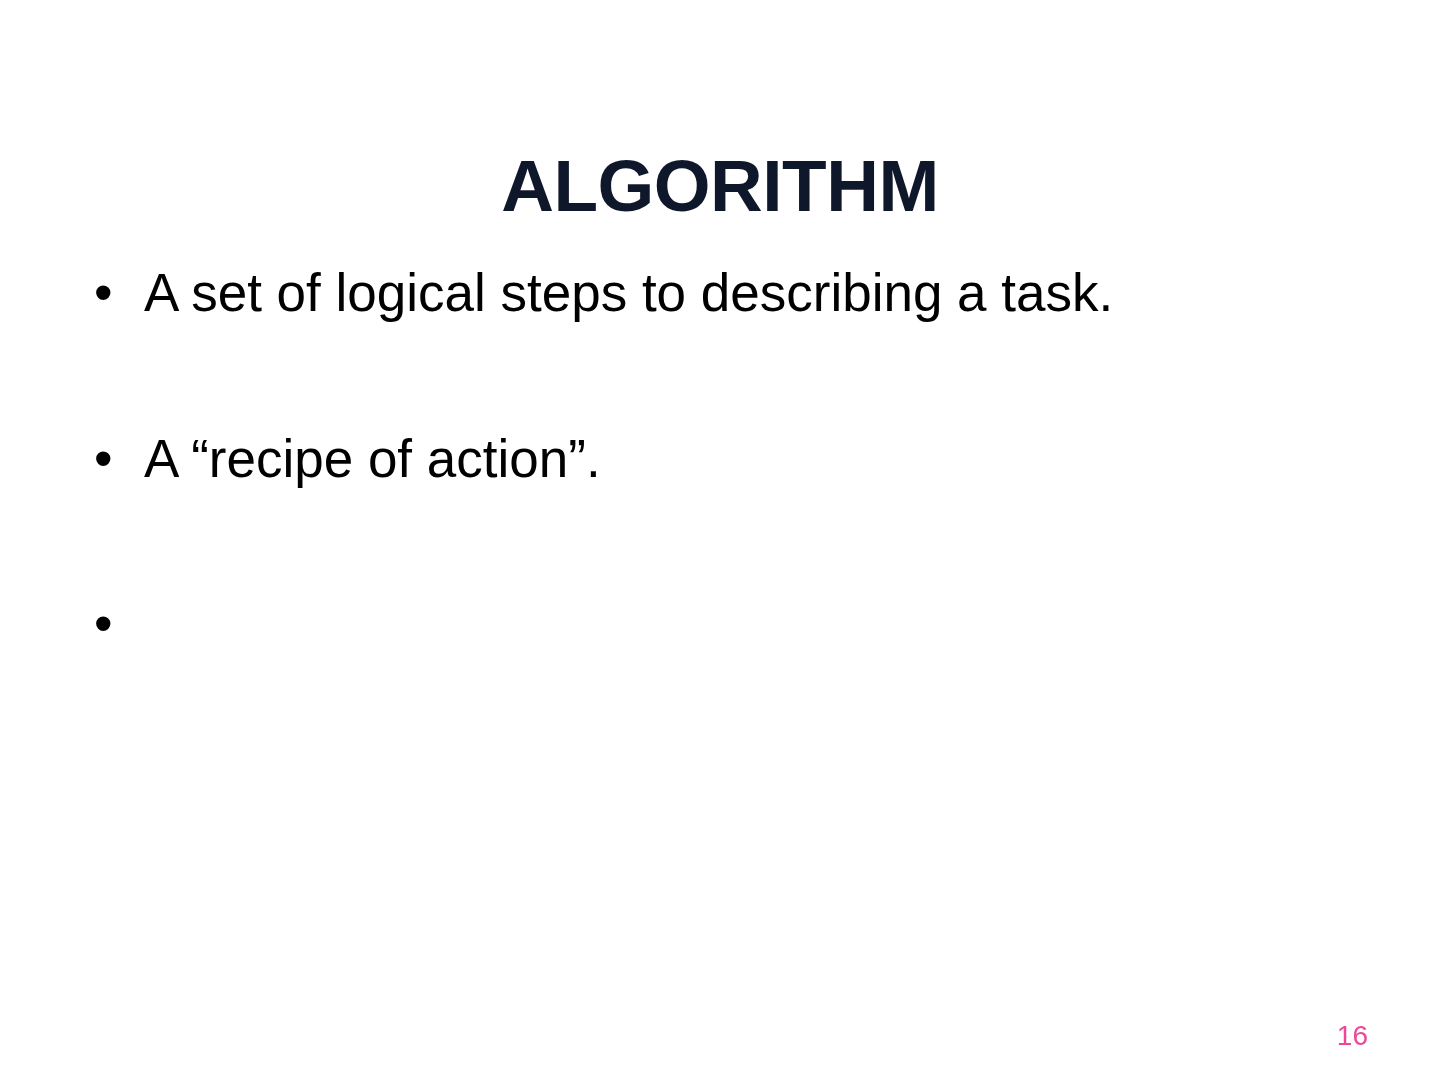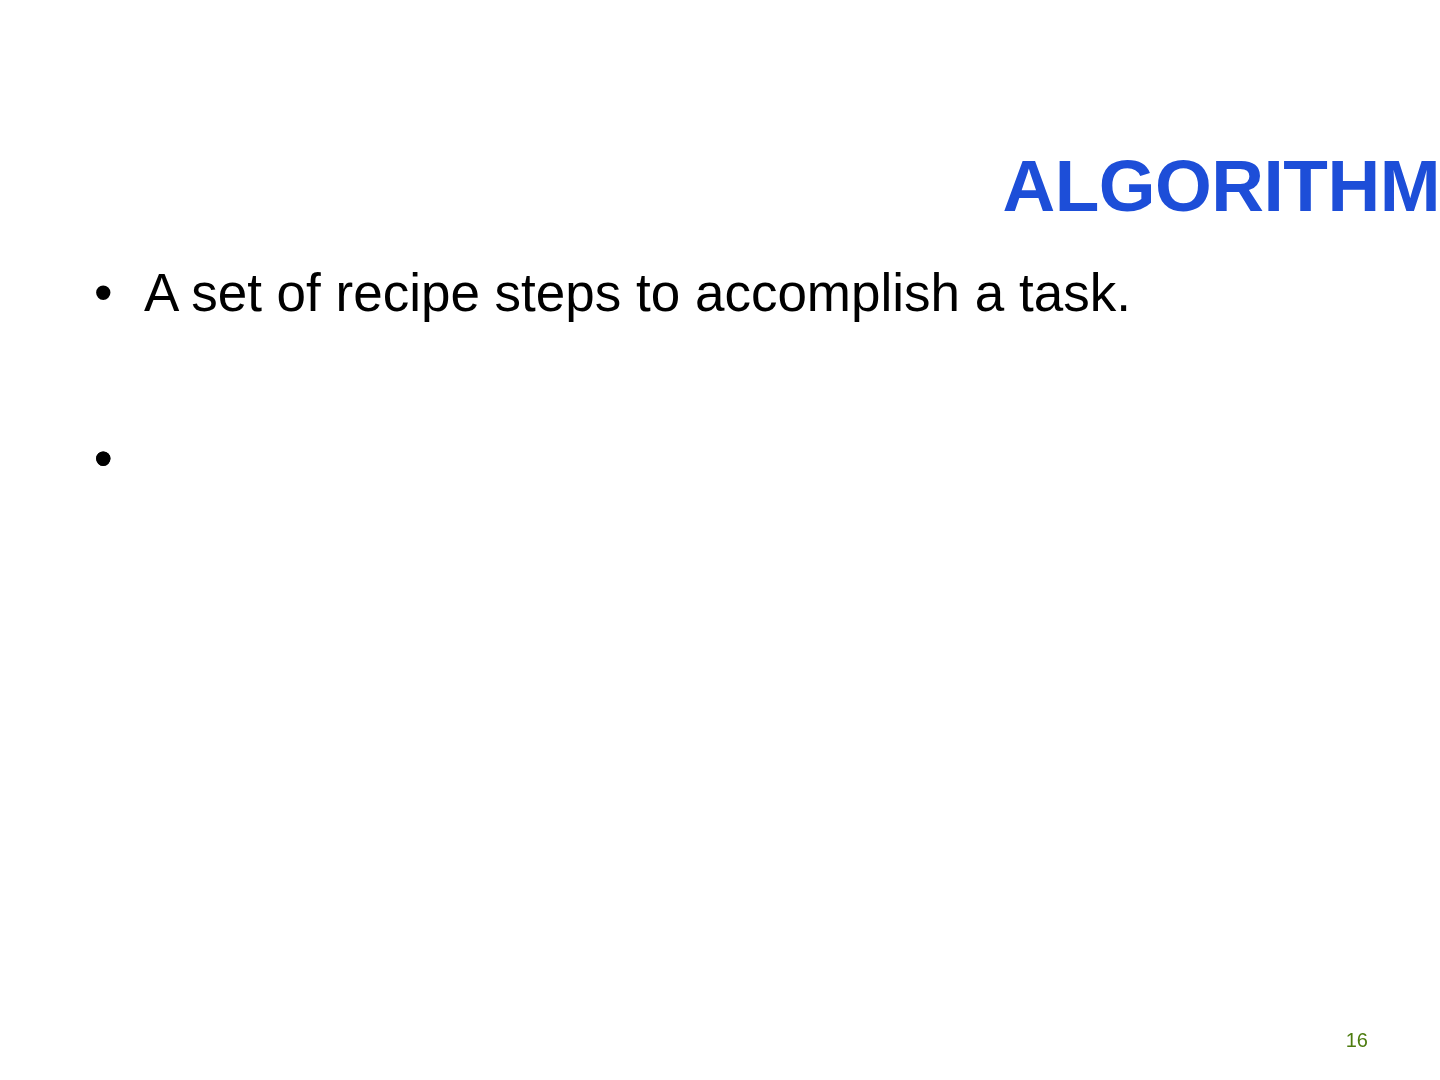--- a/index.html
+++ b/index.html
@@ -21,27 +21,27 @@
     overflow: hidden;
     box-sizing: border-box;
   }
 
   
   .slide-title {
     position: absolute;
     left: 0;
     top: 96px;
     width: 1440px;
-    text-align: right;
+    text-align: center;
     font-family: "Liberation Sans", sans-serif;
     font-size: 73px;
     font-weight: bold;
     line-height: 1.12;
     letter-spacing: -0.5px;
-    color: #1d4ed8;
+    color: #0f172a;
     white-space: nowrap;
   }
 
   
   .body-list {
     position: absolute;
     left: 88px;
     top: 262px;
     width: 1280px;
     margin: 0;
@@ -84,41 +84,42 @@
   .bullet-text .em {
     font-style: italic;
   }
 
   
   .page-number {
     position: absolute;
     right: 72px;
     bottom: 30px;
     font-family: "Liberation Sans", sans-serif;
-    font-size: 20px;
+    font-size: 28px;
     line-height: 1;
-    color: #4d7c0f;
+    color: #ec4899;
   }
 </style>
 </head>
 <body>
 
 <div class="slide">
 
   <h1 class="slide-title">ALGORITHM</h1>
 
   <ul class="body-list">
 
     <li class="bullet-item">
       <span class="bullet-marker">•</span>
-      <span class="bullet-text">A set of recipe steps to accomplish a task.</span>
+      <span class="bullet-text">A set of logical steps to describing a task.</span>
     </li>
 
     <li class="bullet-item">
       <span class="bullet-marker">•</span>
+      <span class="bullet-text">A “recipe of action”.</span>
     </li>
 
     <li class="bullet-item">
       <span class="bullet-marker">•</span>
     </li>
 
   </ul>
 
   <div class="page-number">16</div>
 

